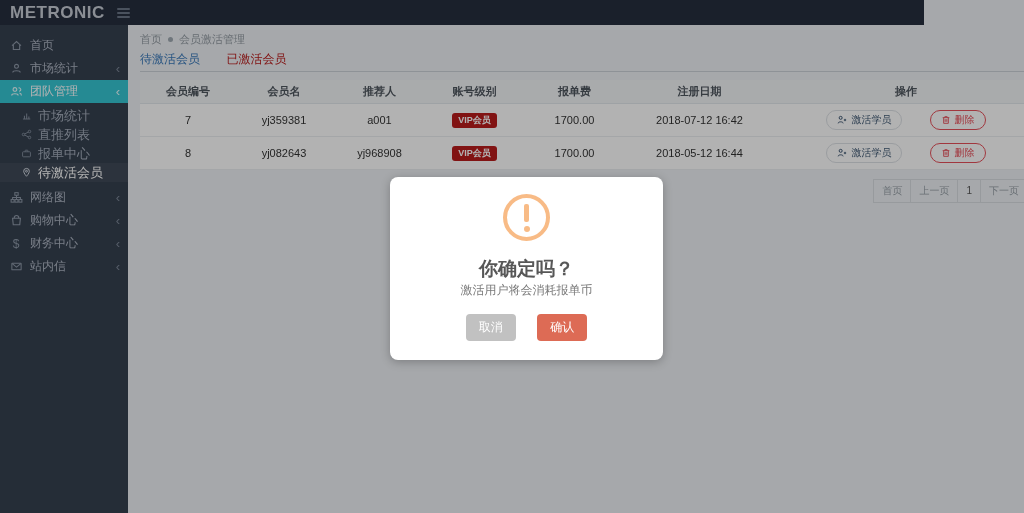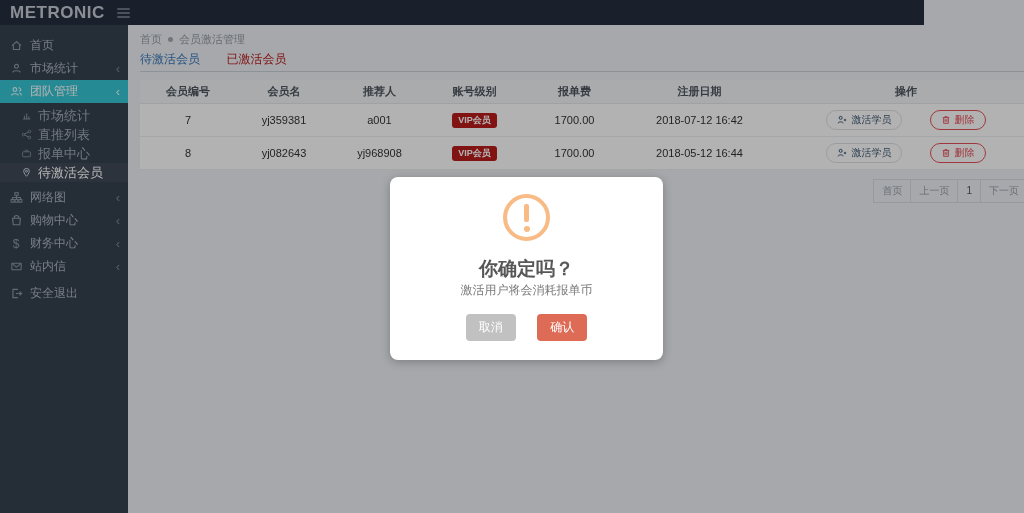--- a/index.html
+++ b/index.html
@@ -191,28 +191,20 @@
           <rect x="2" y="3.4" width="10" height="7.2" rx=".5"></rect>
           <path d="M2.4 4 L7 7.6 L11.6 4"></path>
         </svg>
     </span>
     <span>站内信</span>
     <span class="chev">‹</span>
   </div>
 
   <div class="nav-gap"></div>
 
-  <div class="nav-item">
-    <span class="ic">
-      <svg width="13" height="13" viewBox="0 0 14 14" fill="none" stroke="currentColor" stroke-width="1.2">
-          <path d="M8.5 2.5 H3.2 V11.5 H8.5 M6.5 7 H12.3 M10.3 4.9 L12.5 7 L10.3 9.1"></path>
-        </svg>
-    </span>
-    <span>安全退出</span>
-  </div>
 </div>
 
 <div class="content">
 
   <div class="breadcrumb">
     <span class="bc-link">首页</span>
     <span class="bc-dot"></span>
     <span>会员激活管理</span>
   </div>
 

